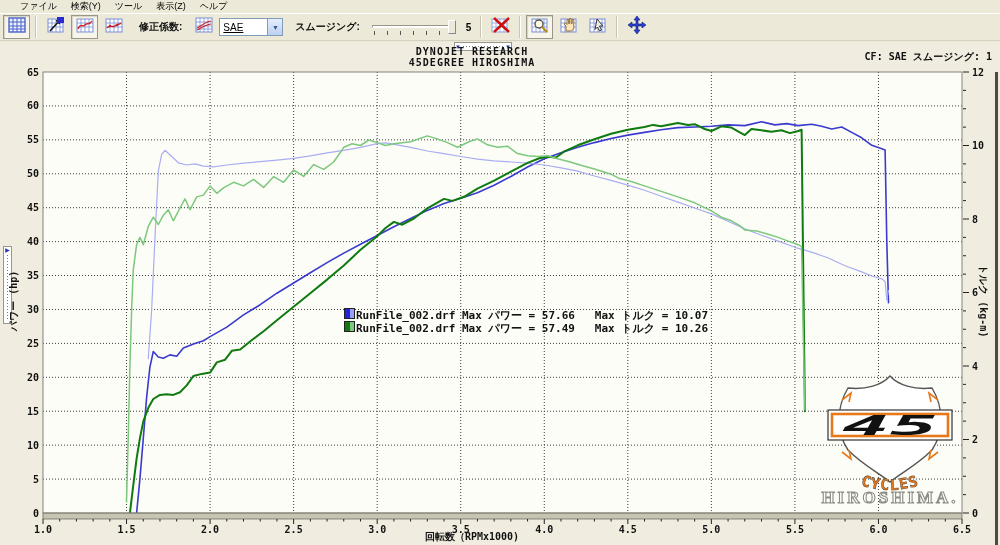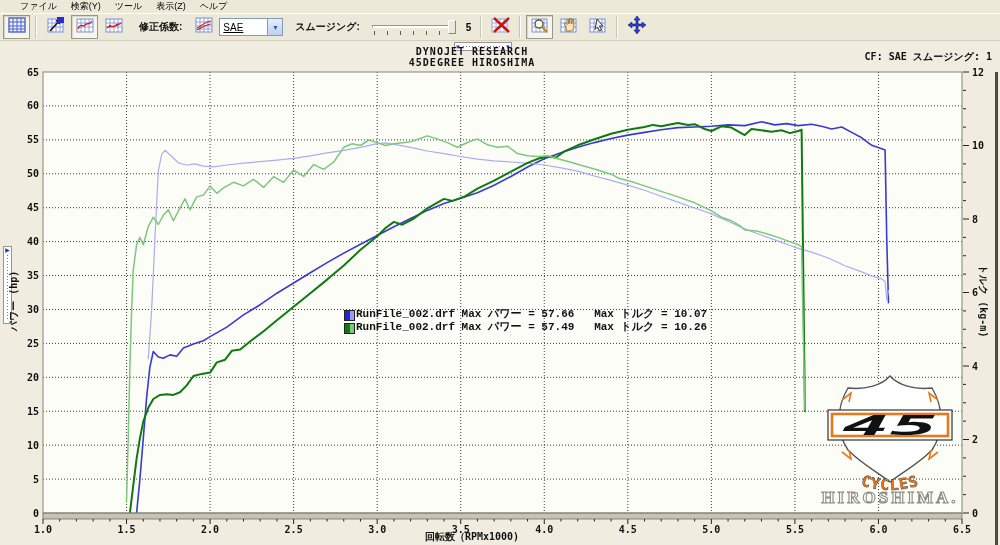--- a/index.html
+++ b/index.html
@@ -37,21 +37,21 @@
   .cf-label { position:absolute; right:8px; top:8px; font-family:"DejaVu Sans Mono",monospace; font-weight:bold; font-size:10px; color:#111; }
 
   #plot-svg { position:absolute; left:0; top:0; }
   .axis-title { position:absolute; font-family:"DejaVu Sans Mono",monospace; font-weight:bold; font-size:10px; color:#111; white-space:nowrap; }
   .axis-title.left  { left:-26px; top:252px; width:80px; text-align:center; transform:rotate(-90deg); }
   .axis-title.right { right:-28px; top:252px; width:90px; text-align:center; transform:rotate(90deg); }
   .axis-title.bottom{ left:0; width:944px; text-align:center; top:488px; }
 
   .legend { position:absolute; left:344px; top:266px; font-family:"DejaVu Sans Mono",monospace;
             font-weight:bold; font-size:11px; color:#111; }
-  .legend-row { display:flex; align-items:flex-end; height:13px; white-space:pre;font-family:Liberation Mono, monospace; }
+  .legend-row { display:flex; align-items:flex-start; height:13px; white-space:pre; }
   .legend-swatch { width:11px; height:11px; border:1px solid #222; margin-right:1px; flex:none; }
 
   
   .mini-slider-h { position:absolute; left:454px; top:0px; width:58px; height:9px; background:#fff;
        border:1px solid #9a968a; display:flex; align-items:center; }
   .mini-slider-h .dots { flex:1; height:1px; margin:0 2px;
        background:repeating-linear-gradient(to right,#777 0 1px,transparent 1px 3px); }
   .mini-arrow { color:#2233bb; font-size:6px; line-height:1; }
   .mini-slider-v { position:absolute; left:3px; top:204px; width:9px; height:78px; background:#fff;
        border:1px solid #9a968a; display:flex; flex-direction:column; align-items:center; }

